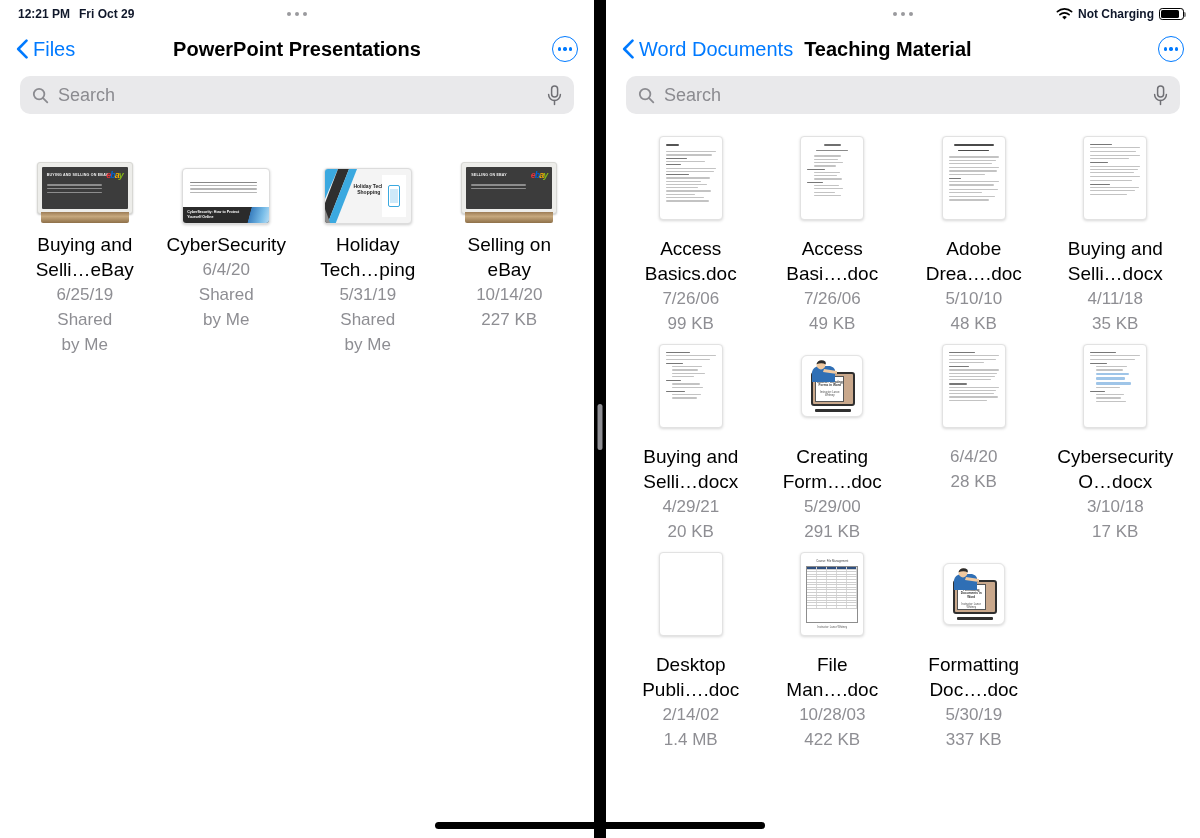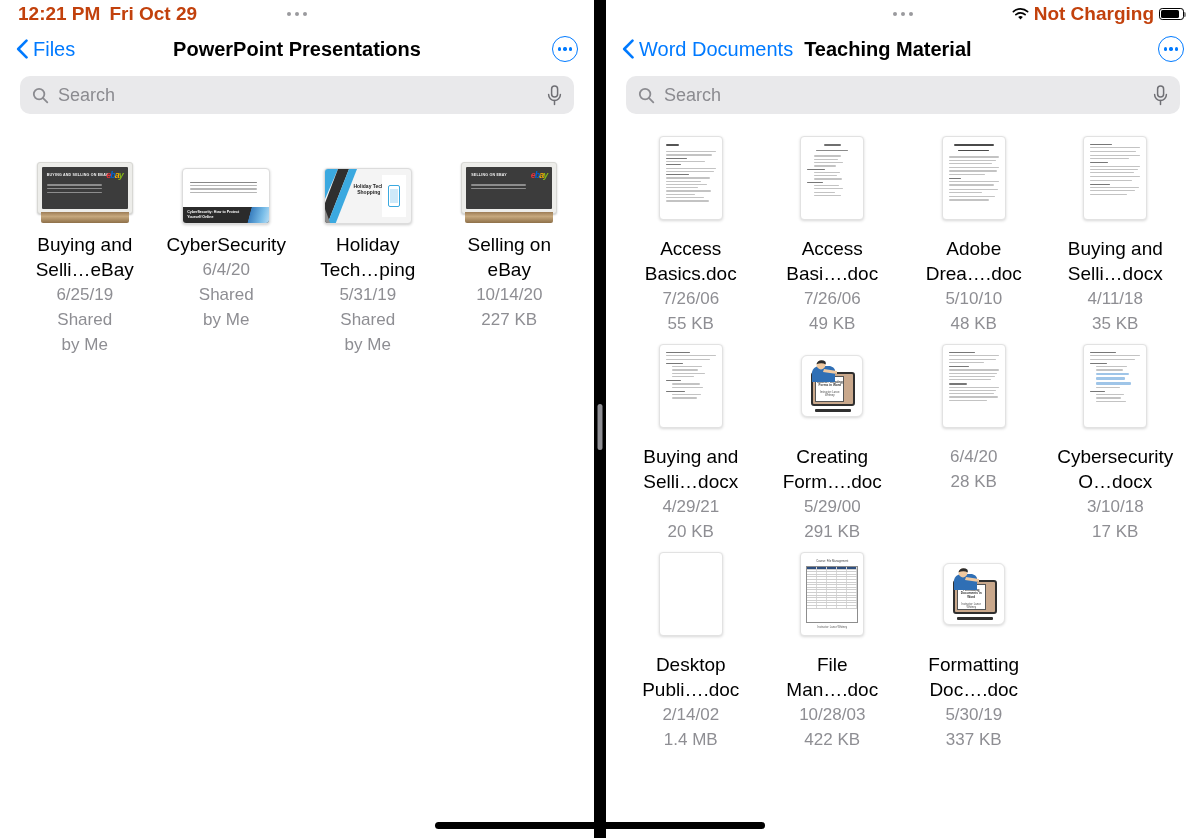--- a/index.html
+++ b/index.html
@@ -33,23 +33,23 @@
     border-radius: 3px;
     background: #8e8e93;
   }
   .panel-right { width: 594px; }
 
   
   .statusbar {
     height: 28px;
     display: flex;
     align-items: center;
-    font-size: 19px;
+    font-size: 12px;
     font-weight: bold;
-    color: #c2410c;
+    color: #0f172a;
     padding: 14px 10px;
     position: relative;
   }
   .status-left { display: flex; gap: 9px; align-items: center; padding-left: 8px; }
   .status-right {
     display: flex; gap: 5px; align-items: center;
     margin-left: auto; padding-right: 6px;
   }
   .grabber-dots {
     position: absolute;
@@ -551,21 +551,21 @@
             <span class="l" style="width:82%"></span>
               <span class="l" style="width:64%"></span>
             <span class="l" style="width:90%"></span>
               <span class="l" style="width:58%"></span>
             <span class="l" style="width:76%"></span>
               <span class="l" style="width:86%"></span>
           </div>
         </div>
         <div class="fname">Access Basics.doc</div>
         <div class="meta">7/26/06</div>
-        <div class="meta">55 KB</div>
+        <div class="meta">99 KB</div>
       </div>
 
       <div class="cell">
         <div class="thumb-box doc">
           <div class="doc-thumb">
             <span class="h" style="width:34%"></span>
             <span class="h" style="width:64%;height:1.4px;background:#8a8a8a;margin-bottom:4px"></span>
             <span class="l" style="width:54%;margin-left:14%"></span>
               <span class="l" style="width:48%;margin-left:14%"></span>
             <span class="l" style="width:58%;margin-left:14%"></span>

